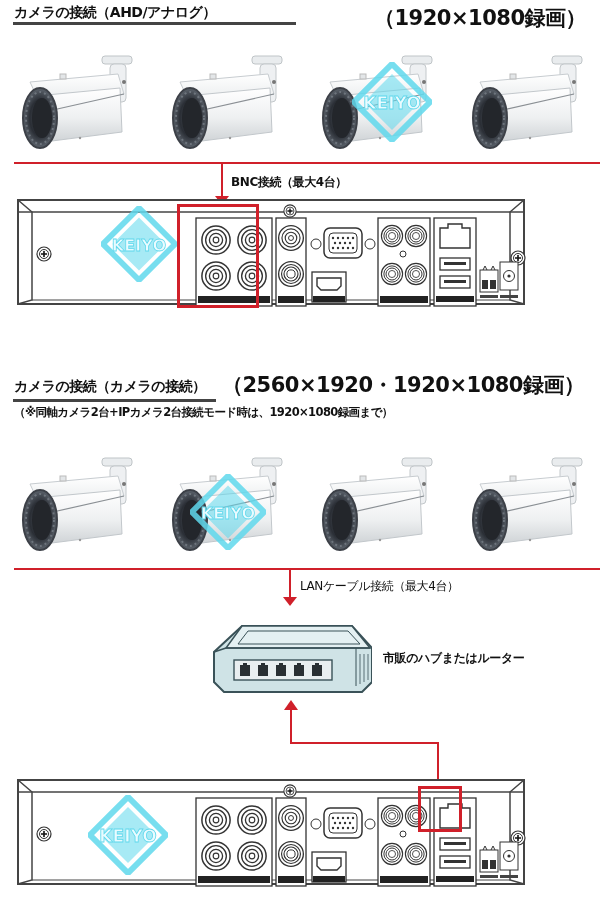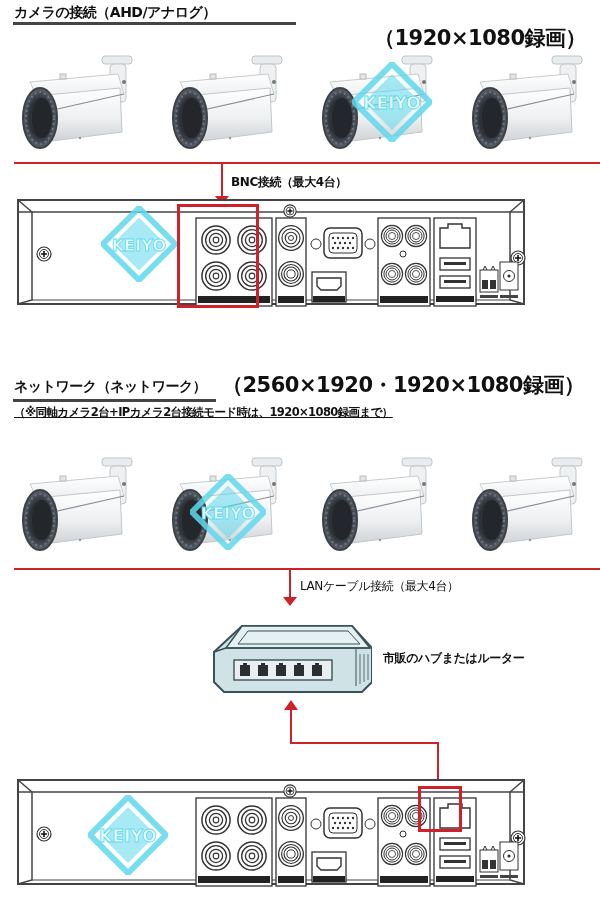--- a/index.html
+++ b/index.html
@@ -141,21 +141,21 @@
 
       <rect x="484" y="66" width="18" height="28" fill="#fff" stroke="#333"></rect>
       <circle cx="493" cy="80" r="5.5" fill="#fff" stroke="#333"></circle>
       <circle cx="493" cy="80" r="1.6" fill="#333"></circle>
       <rect x="484" y="99" width="18" height="3" fill="#444"></rect>
     </symbol>
   </defs>
 </svg>
 
 <div class="abs h-title" style="left:14px;top:4px;">カメラの接続（AHD/アナログ）</div>
-<div class="abs big" style="left:374px;top:4px;margin-top:20px;">（1920×1080録画）</div>
+<div class="abs big" style="left:374px;top:4px;">（1920×1080録画）</div>
 <div class="abs hrule" style="left:13px;top:22px;width:283px;"></div>
 
 <div class="abs" style="left:10px;top:52px;">
   <svg class="camera abs" style="left:0;top:0;">
       <use href="#cam"></use>
     </svg>
   <svg class="camera abs" style="left:150px;top:0;">
       <use href="#cam"></use>
     </svg>
   <svg class="camera abs" style="left:300px;top:0;">
@@ -177,24 +177,24 @@
 <div class="abs label" style="left:231px;top:174px;font-weight:bold;">BNC接続（最大4台）</div>
 
 <svg class="abs dvr" style="left:16px;top:196px;">
     <use href="#dvr"></use>
   </svg>
 <svg class="abs keiyo-wm" style="left:101px;top:206px;width:76px;height:76px;">
     <use href="#wm"></use>
   </svg>
 <div class="abs" style="left:177px;top:204px;width:82px;height:104px;border:3px solid #d0202a;box-sizing:border-box;"></div>
 
-<div class="abs h-title" style="left:14px;top:378px;">ネットワーク（ネットワーク）</div>
+<div class="abs h-title" style="left:14px;top:378px;">カメラの接続（カメラの接続）</div>
 <div class="abs big" style="left:222px;top:371px;">（2560×1920・1920×1080録画）</div>
 <div class="abs hrule" style="left:13px;top:399px;width:203px;"></div>
-<div class="abs note" style="left:14px;top:405px;text-decoration:underline;">（※同軸カメラ2台+IPカメラ2台接続モード時は、1920×1080録画まで）</div>
+<div class="abs note" style="left:14px;top:405px;">（※同軸カメラ2台+IPカメラ2台接続モード時は、1920×1080録画まで）</div>
 
 <div class="abs" style="left:10px;top:454px;">
   <svg class="camera abs" style="left:0;top:0;">
       <use href="#cam"></use>
     </svg>
   <svg class="camera abs" style="left:150px;top:0;">
       <use href="#cam"></use>
     </svg>
   <svg class="camera abs" style="left:300px;top:0;">
       <use href="#cam"></use>

